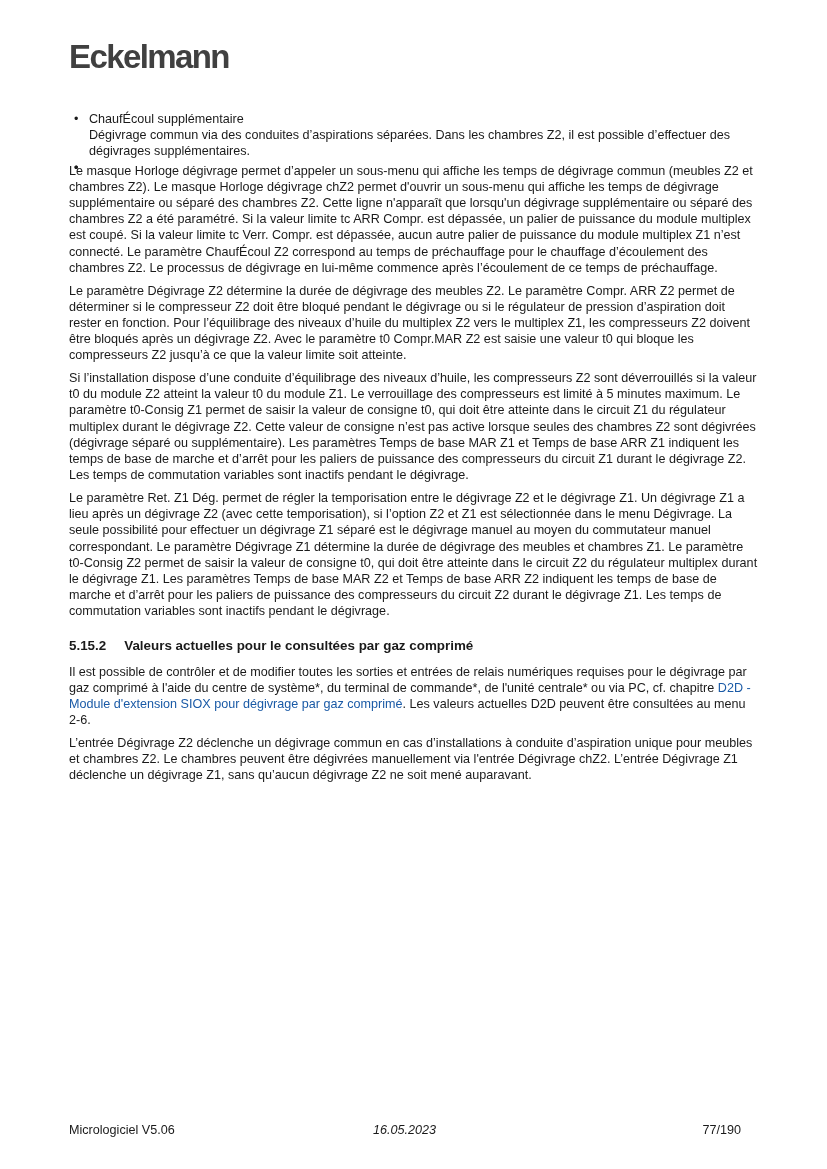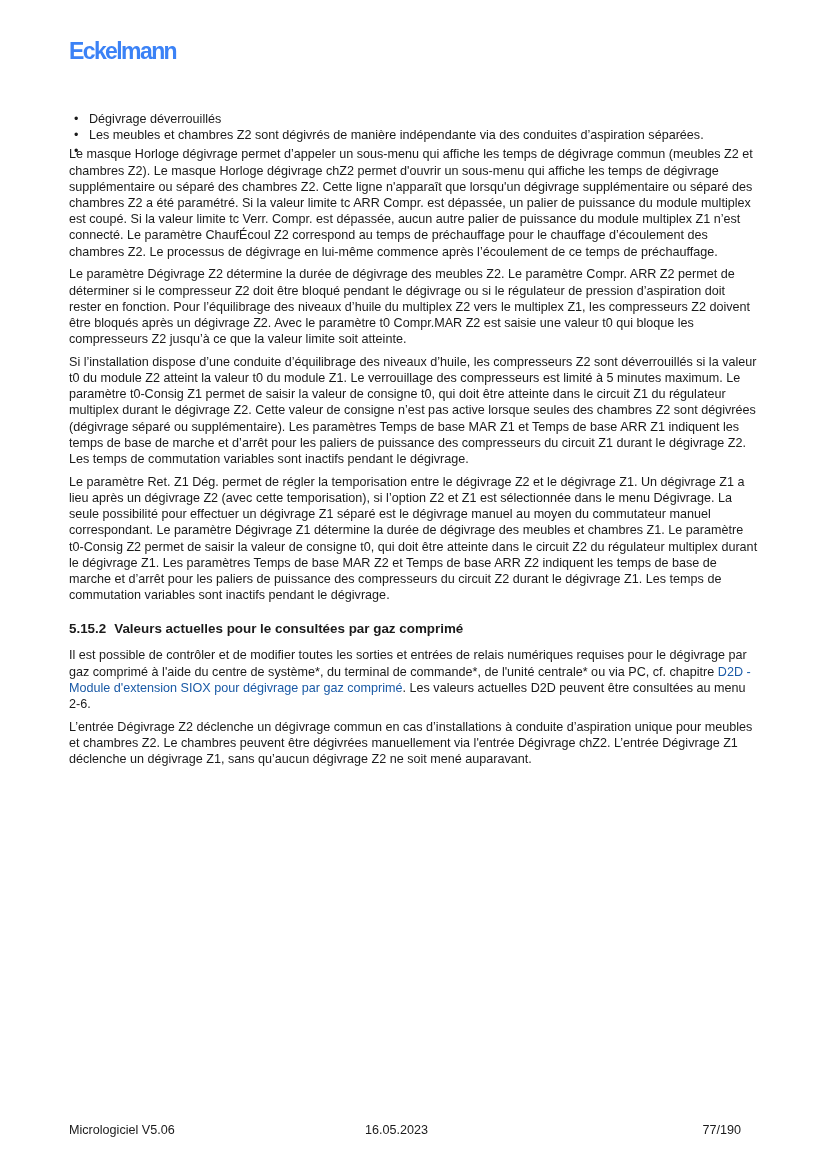--- a/index.html
+++ b/index.html
@@ -3,59 +3,59 @@
 <meta charset="utf-8">
 <style>
   html, body { margin: 0; padding: 0; background: #ffffff; }
   body {
     width: 827px; height: 1169px; position: relative; overflow: hidden;
     font-family: "Liberation Sans", sans-serif; color: #1a1a1a;
   }
   .logo {
     position: absolute; left: 69px; top: 40px;
     font-family: "Liberation Sans", sans-serif; font-weight: bold;
-    font-size: 23px; letter-spacing: -1.6px; color: #3b82f6;
+    font-size: 33px; letter-spacing: -1.6px; color: #404040;
     line-height: 1;
   }
   .content {
     position: absolute; left: 69px; top: 111px; width: 690px;
     font-size: 12.6px; line-height: 16.2px;
   }
   ul.bullets { list-style: none; margin: 0 0 3px 0; padding: 0; }
   ul.bullets li { position: relative; padding-left: 20px; }
   ul.bullets li .dot { position: absolute; left: 5px; top: 0; }
   .item-title, .item-desc { display: block; }
   p { margin: 0 0 6.5px 0; }
   h2 {
     font-size: 13.4px; font-weight: bold; margin: 17px 0 10px 0; line-height: 17px;
   }
-  h2 .num { margin-right: 8px; }
+  h2 .num { margin-right: 18px; }
   .link { color: #1a5aa6; }
   .footer {
     position: absolute; top: 1122px; left: 69px; width: 688px;
     font-size: 12.6px; line-height: 16px;
   }
   .footer .left { position: absolute; left: 0; }
-  .footer .center { position: absolute; left: 296px; }
+  .footer .center { position: absolute; left: 304px; font-style: italic; }
   .footer .right { position: absolute; right: 16px; }
 </style>
 </head>
 <body>
 
 <div class="logo">Eckelmann</div>
 
 <div class="content">
   <ul class="bullets">
     <li>
       <span class="dot">•</span>
-      <span class="item-title">Dégivrage déverrouillés</span>
+      <span class="item-title">ChaufÉcoul supplémentaire</span>
+      <span class="item-desc">Dégivrage commun via des conduites d’aspirations séparées. Dans les chambres Z2, il est possible d’effectuer des dégivrages supplémentaires.</span>
     </li>
     <li>
       <span class="dot">•</span>
-      <span class="item-desc">Les meubles et chambres Z2 sont dégivrés de manière indépendante via des conduites d’aspiration séparées.</span>
     </li>
     <li>
       <span class="dot">•</span>
     </li>
   </ul>
 
   <p>Le masque Horloge dégivrage permet d’appeler un sous-menu qui affiche les temps de dégivrage commun (meubles Z2 et chambres Z2). Le masque Horloge dégivrage chZ2 permet d'ouvrir un sous-menu qui affiche les temps de dégivrage supplémentaire ou séparé des chambres Z2. Cette ligne n'apparaît que lorsqu'un dégivrage supplémentaire ou séparé des chambres Z2 a été paramétré. Si la valeur limite tc ARR Compr. est dépassée, un palier de puissance du module multiplex est coupé. Si la valeur limite tc Verr. Compr. est dépassée, aucun autre palier de puissance du module multiplex Z1 n’est connecté. Le paramètre ChaufÉcoul Z2 correspond au temps de préchauffage pour le chauffage d’écoulement des chambres Z2. Le processus de dégivrage en lui-même commence après l’écoulement de ce temps de préchauffage.</p>
   <p>Le paramètre Dégivrage Z2 détermine la durée de dégivrage des meubles Z2. Le paramètre Compr. ARR Z2 permet de déterminer si le compresseur Z2 doit être bloqué pendant le dégivrage ou si le régulateur de pression d’aspiration doit rester en fonction. Pour l’équilibrage des niveaux d’huile du multiplex Z2 vers le multiplex Z1, les compresseurs Z2 doivent être bloqués après un dégivrage Z2.  Avec le paramètre t0 Compr.MAR Z2 est saisie une valeur t0 qui bloque les compresseurs Z2 jusqu’à ce que la valeur limite soit atteinte.</p>
   <p>Si l’installation dispose d’une conduite d’équilibrage des niveaux d’huile, les compresseurs Z2 sont déverrouillés si la valeur t0 du module Z2 atteint la valeur t0 du module Z1. Le verrouillage des compresseurs est limité à 5 minutes maximum. Le paramètre t0-Consig Z1 permet de saisir la valeur de consigne t0, qui doit être atteinte dans le circuit Z1 du régulateur multiplex durant le dégivrage Z2. Cette valeur de consigne n’est pas active lorsque seules des chambres Z2 sont dégivrées (dégivrage séparé ou supplémentaire). Les paramètres Temps de base MAR Z1 et Temps de base ARR Z1 indiquent les temps de base de marche et d’arrêt pour les paliers de puissance des compresseurs du circuit Z1 durant le dégivrage Z2. Les temps de commutation variables sont inactifs pendant le dégivrage.</p>
   <p>Le paramètre Ret. Z1 Dég. permet de régler la temporisation entre le dégivrage Z2 et le dégivrage Z1. Un dégivrage Z1 a lieu après un dégivrage Z2 (avec cette temporisation), si l’option Z2 et Z1 est sélectionnée dans le menu Dégivrage. La seule possibilité pour effectuer un dégivrage Z1 séparé est le dégivrage manuel au moyen du commutateur manuel correspondant. Le paramètre Dégivrage Z1 détermine la durée de dégivrage des meubles et chambres Z1. Le paramètre t0-Consig Z2 permet de saisir la valeur de consigne t0, qui doit être atteinte dans le circuit Z2 du régulateur multiplex durant le dégivrage Z1. Les paramètres Temps de base MAR Z2 et Temps de base ARR Z2 indiquent les temps de base de marche et d’arrêt pour les paliers de puissance des compresseurs du circuit Z2 durant le dégivrage Z1. Les temps de commutation variables sont inactifs pendant le dégivrage.</p>

